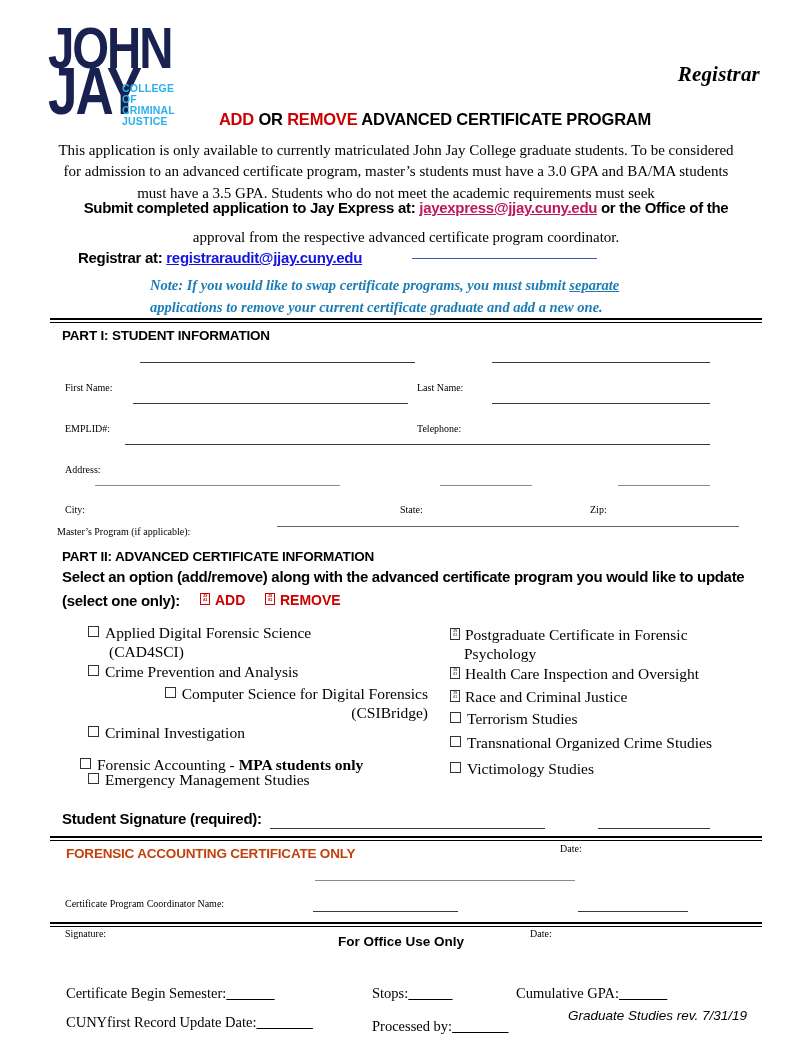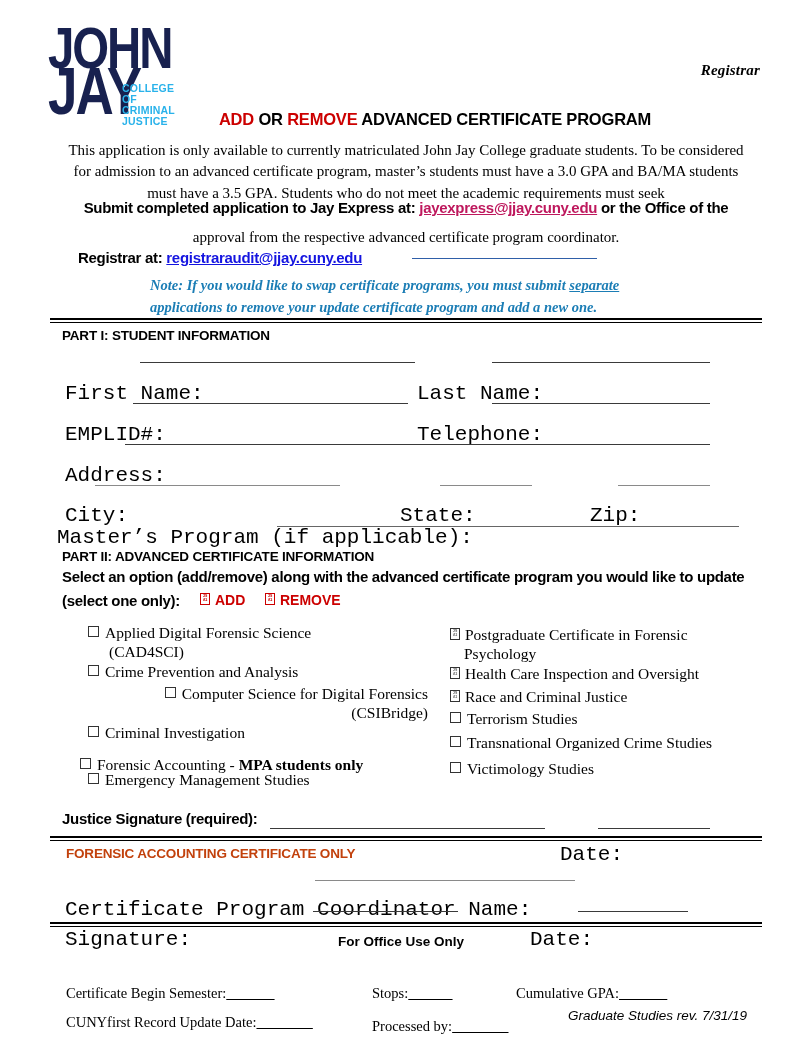--- a/index.html
+++ b/index.html
@@ -14,37 +14,37 @@
   .page{position:relative;width:810px;height:1049px;}
 
   
   .logo{position:absolute;left:48px;top:27px;width:150px;height:100px;}
   .logo svg{display:block;}
 
   
   .registrar-tag{
     position:absolute;right:50px;top:62px;
     font-family:"Liberation Serif",serif;
-    font-weight:bold;font-style:italic;font-size:15px;
+    font-weight:bold;font-style:italic;font-size:21px;
     letter-spacing:.2px;
   }
 
   
   .doc-title{
     position:absolute;left:0;right:0;top:110px;
     text-align:center;padding-left:60px;
     font-family:"Liberation Sans",sans-serif;
     font-weight:bold;font-size:16.5px;letter-spacing:-.2px;
     white-space:nowrap;
   }
   .red{color:#cc0000;}
 
   
   .intro{
-    position:absolute;left:62px;top:140px;width:688px;
+    position:absolute;left:52px;top:140px;width:688px;
     text-align:center;font-size:15px;line-height:1.42;
   }
   .submit-line{
     position:absolute;left:62px;top:198px;width:688px;
     text-align:center;font-size:15px;font-weight:bold;
     font-family:"Liberation Sans",sans-serif;
     line-height:1.3;letter-spacing:-.3px;
   }
   .submit-line .mail{color:#be185d;font-weight:bold;}
   .approval{
@@ -81,21 +81,21 @@
     font-family:"Liberation Sans",sans-serif;
     font-weight:bold;font-size:13.5px;letter-spacing:-.2px;
   }
   .bold-sans{
     position:absolute;
     font-family:"Liberation Sans",sans-serif;
     font-weight:bold;font-size:15px;letter-spacing:-.3px;
   }
 
   
-  .flabel{position:absolute;font-size:21px;font-family:Liberation Mono, monospace;}
+  .flabel{position:absolute;font-size:10px;font-family:Liberation Serif, serif;}
   .fline{position:absolute;height:0;border-top:1.1px solid #444;}
   .fline.grey{border-top:1.2px solid #8a8a8a;}
   .fline.dark{border-top:1.2px solid #3a3a3a;}
 
   
   .cb-item{position:absolute;font-size:15.5px;line-height:1.22;}
   .cb-box{
     display:inline-block;width:9px;height:9px;
     border:1px solid #333;margin-right:6px;
     vertical-align:1px;
@@ -166,21 +166,21 @@
 
   <div class="approval">approval from the respective advanced certificate program coordinator.</div>
 
   <div class="reg-line">
     <span>Registrar at: </span><a class="mail" href="#">registraraudit@jjay.cuny.edu</a>
   </div>
   <div class="reg-rule"></div>
 
   <div class="note">
     <span>Note: If you would like to swap certificate programs, you must submit </span><u>separate</u><br>
-    <span>applications to remove your update certificate program and add a new one.</span>
+    <span>applications to remove your current certificate graduate and add a new one.</span>
   </div>
 
   <div class="rule-double" style="top:318px;"></div>
   <div class="part-head" style="left:62px;top:328px;">PART I: STUDENT INFORMATION</div>
 
   <div class="fline dark" style="left:140px;top:362px;width:275px;"></div>
   <div class="fline dark" style="left:492px;top:362px;width:218px;"></div>
   <div class="flabel" style="left:65px;top:382px;">First Name:</div>
   <div class="flabel" style="left:417px;top:382px;">Last Name:</div>
 
@@ -247,21 +247,21 @@
   <div class="cb-item" style="left:450px;top:710px;width:300px;">
     <span class="cb-box"></span><span class="cb-label">Terrorism Studies</span>
   </div>
   <div class="cb-item" style="left:450px;top:734px;width:310px;">
     <span class="cb-box"></span><span class="cb-label">Transnational Organized Crime Studies</span>
   </div>
   <div class="cb-item" style="left:450px;top:760px;width:300px;">
     <span class="cb-box"></span><span class="cb-label">Victimology Studies</span>
   </div>
 
-  <div class="bold-sans" style="left:62px;top:810px;">Justice Signature (required):</div>
+  <div class="bold-sans" style="left:62px;top:810px;">Student Signature (required):</div>
   <div class="fline dark" style="left:270px;top:828px;width:275px;"></div>
   <div class="fline dark" style="left:598px;top:828px;width:112px;"></div>
 
   <div class="rule-double" style="top:836px;"></div>
 
   <div class="red-head" style="left:66px;top:846px;">FORENSIC ACCOUNTING CERTIFICATE ONLY</div>
   <div class="flabel" style="left:560px;top:843px;">Date:</div>
   <div class="fline grey" style="left:315px;top:880px;width:260px;"></div>
 
   <div class="flabel" style="left:65px;top:898px;">

